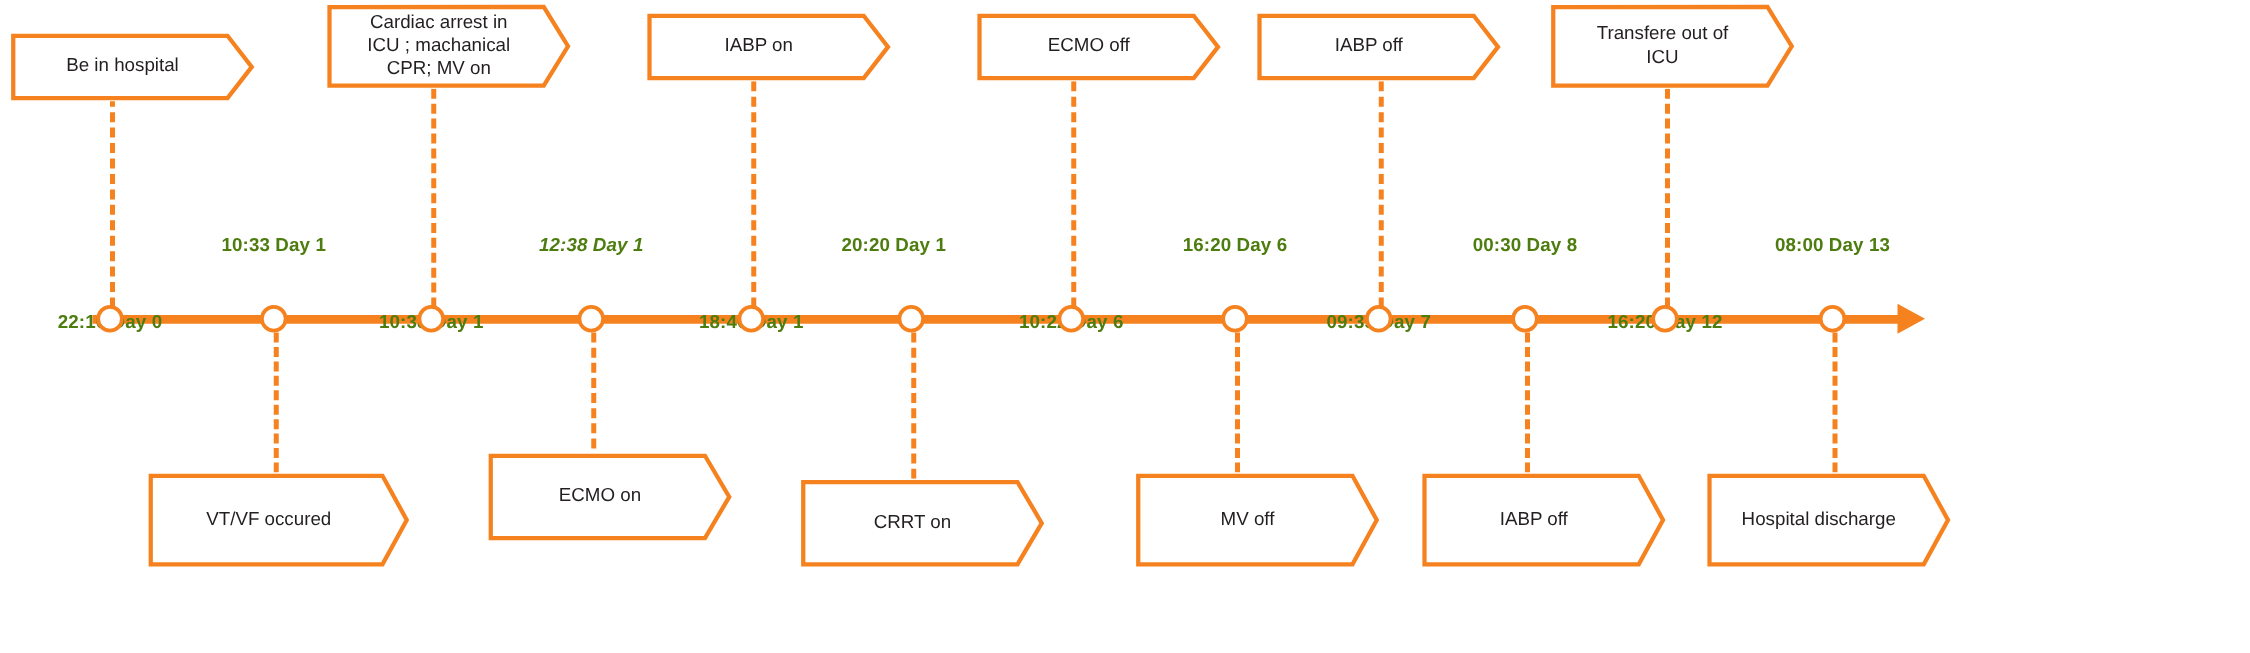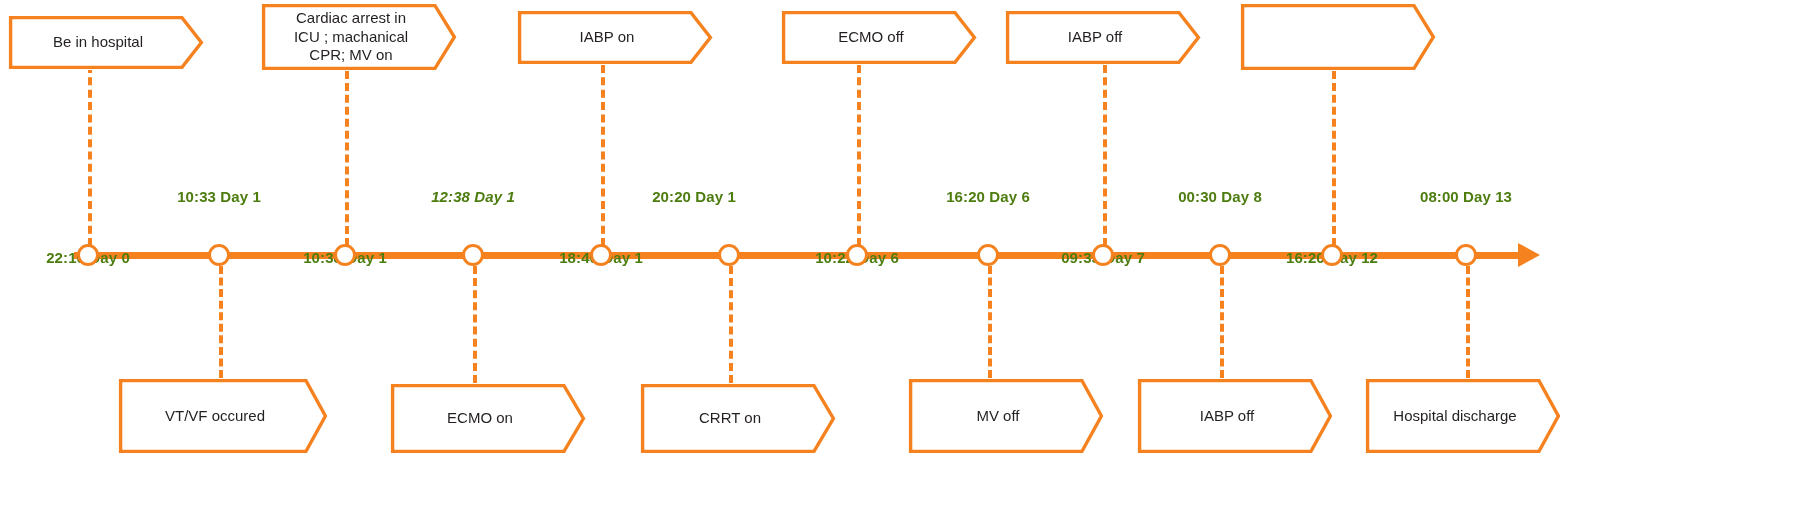--- a/index.html
+++ b/index.html
@@ -70,30 +70,30 @@
       <div class="dash" style="left: 988px; top: 266px; height: 112px;"></div>
       <div class="dash" style="left: 1220px; top: 266px; height: 112px;"></div>
       <div class="dash" style="left: 1466px; top: 266px; height: 112px;"></div>
     </div>
   <div id="layer-times">
       <div class="tlabel below" style="left: 88px;">22:10 Day 0</div>
       <div class="tlabel above" style="left: 219px;">10:33 Day 1</div>
       <div class="tlabel below" style="left: 345px;">10:38 Day 1</div>
       <div class="tlabel above" style="left: 473px; font-style: italic;">12:38 Day 1</div>
       <div class="tlabel below" style="left: 601px;">18:40 Day 1</div>
-      <div class="tlabel above" style="left: 694px; text-align: right;">20:20 Day 1</div>
+      <div class="tlabel above" style="left: 715px; text-align: right;">20:20 Day 1</div>
       <div class="tlabel below" style="left: 857px;">10:22 Day 6</div>
       <div class="tlabel above" style="left: 988px;">16:20 Day 6</div>
       <div class="tlabel below" style="left: 1103px;">09:35 Day 7</div>
       <div class="tlabel above" style="left: 1220px;">00:30 Day 8</div>
       <div class="tlabel below" style="left: 1332px;">16:20 Day 12</div>
       <div class="tlabel above" style="left: 1466px;">08:00 Day 13</div>
     </div>
   <div id="layer-topbox">
-      <div class="chev" style="left: 8px; top: 15px; width: 196px; height: 55px;">
+      <div class="chev" style="left: 8px; top: 26px; width: 196px; height: 55px;">
         <svg viewBox="0 0 196 55" preserveAspectRatio="none">
           <path d="M 2.6 2.6 L 174 2.6 L 193.4 27.5 L 174 52.4 L 2.6 52.4 Z" fill="#ffffff" stroke="#F5821F" stroke-width="3.4" stroke-linejoin="miter"></path>
         </svg>
         <span class="ctxt">Be in hospital</span>
       </div>
       <div class="chev" style="left: 261px; top: 3px; width: 196px; height: 68px; align-items: center;">
         <svg viewBox="0 0 196 68" preserveAspectRatio="none">
           <path d="M 2.6 2.6 L 174 2.6 L 193.4 34 L 174 65.4 L 2.6 65.4 Z" fill="#ffffff" stroke="#F5821F" stroke-width="3.4" stroke-linejoin="miter"></path>
         </svg>
         <span class="ctxt">Cardiac arrest in
@@ -115,30 +115,32 @@
       <div class="chev" style="left: 1005px; top: 10px; width: 196px; height: 55px;">
         <svg viewBox="0 0 196 55" preserveAspectRatio="none">
           <path d="M 2.6 2.6 L 174 2.6 L 193.4 27.5 L 174 52.4 L 2.6 52.4 Z" fill="#ffffff" stroke="#F5821F" stroke-width="3.4" stroke-linejoin="miter"></path>
         </svg>
         <span class="ctxt">IABP off</span>
       </div>
       <div class="chev" style="left: 1240px; top: 3px; width: 196px; height: 68px;">
         <svg viewBox="0 0 196 68" preserveAspectRatio="none">
           <path d="M 2.6 2.6 L 174 2.6 L 193.4 34 L 174 65.4 L 2.6 65.4 Z" fill="#ffffff" stroke="#F5821F" stroke-width="3.4" stroke-linejoin="miter"></path>
         </svg>
+        <span class="ctxt">Transfere out of
+ICU</span>
       </div>
     </div>
   <div id="layer-botbox">
       <div class="chev" style="left: 118px; top: 378px; width: 210px; height: 76px;">
         <svg viewBox="0 0 210 76" preserveAspectRatio="none">
           <path d="M 2.6 2.6 L 188 2.6 L 207.4 38 L 188 73.4 L 2.6 73.4 Z" fill="#ffffff" stroke="#F5821F" stroke-width="3.4" stroke-linejoin="miter"></path>
         </svg>
         <span class="ctxt">VT/VF occured</span>
       </div>
-      <div class="chev" style="left: 390px; top: 383px; width: 196px; height: 71px;">
+      <div class="chev" style="left: 390px; top: 362px; width: 196px; height: 71px;">
         <svg viewBox="0 0 196 71" preserveAspectRatio="none">
           <path d="M 2.6 2.6 L 174 2.6 L 193.4 35.5 L 174 68.4 L 2.6 68.4 Z" fill="#ffffff" stroke="#F5821F" stroke-width="3.4" stroke-linejoin="miter"></path>
         </svg>
         <span class="ctxt">ECMO on</span>
       </div>
       <div class="chev" style="left: 640px; top: 383px; width: 196px; height: 71px;">
         <svg viewBox="0 0 196 71" preserveAspectRatio="none">
           <path d="M 2.6 2.6 L 174 2.6 L 193.4 35.5 L 174 68.4 L 2.6 68.4 Z" fill="#ffffff" stroke="#F5821F" stroke-width="3.4" stroke-linejoin="miter"></path>
         </svg>
         <span class="ctxt">CRRT on</span>

